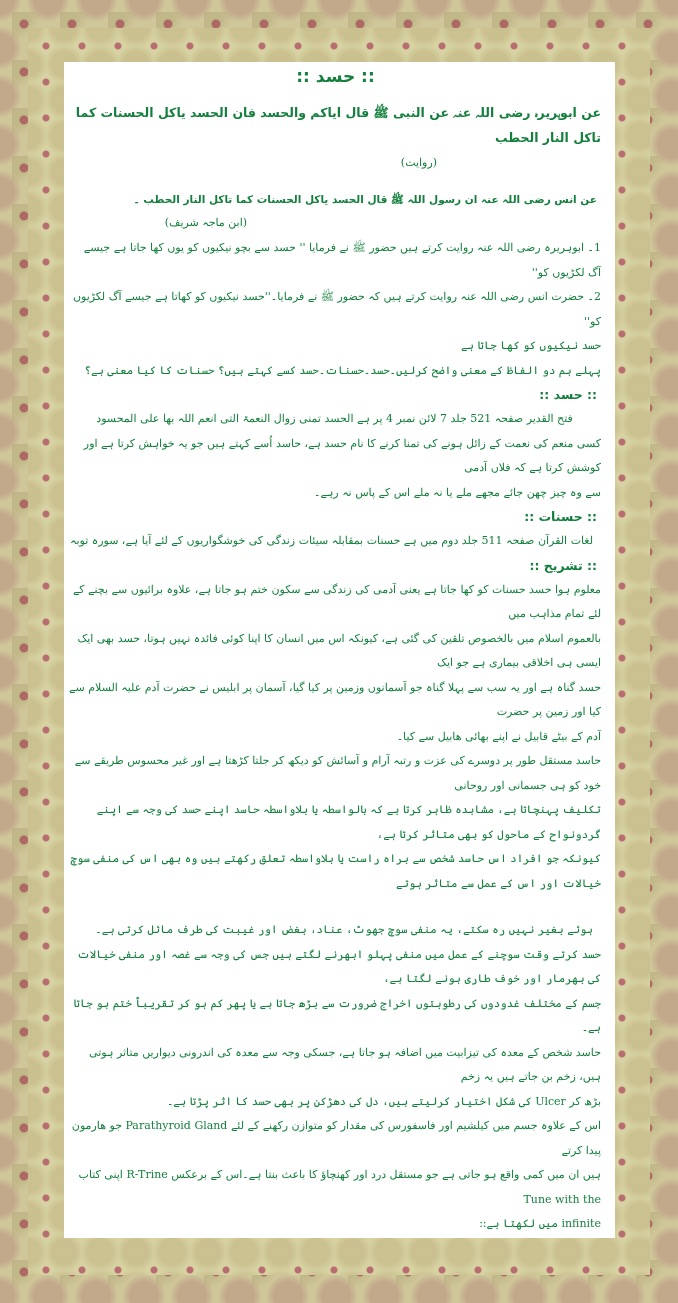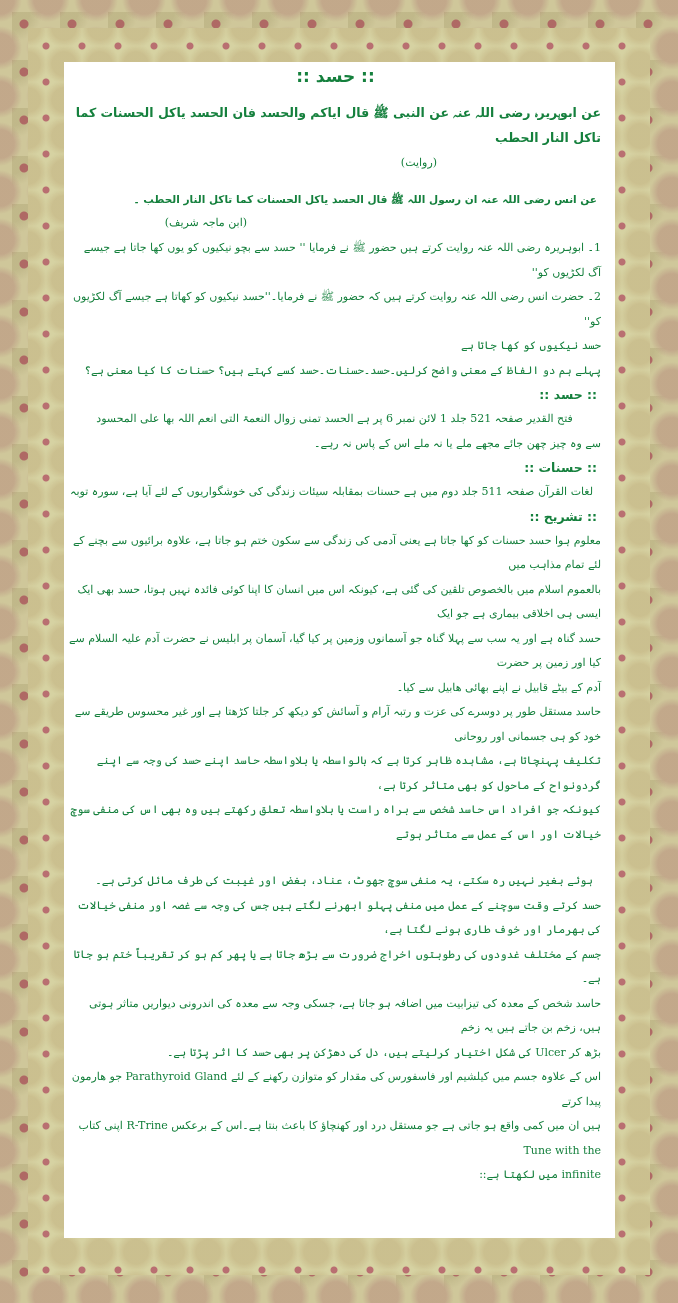--- a/index.html
+++ b/index.html
@@ -65,21 +65,22 @@
   <div class="rtl ref r1">(روایت)</div>
   <div class="rtl arabic-bold small">عن انس رضی اللہ عنہ ان رسول اللہ ﷺ قال الحسد یاکل الحسنات کما تاکل النار الحطب ۔</div>
   <div class="rtl ref r2">(ابن ماجہ شریف)</div>
 
   <div class="rtl ur">1۔ ابوہریرہ رضی اللہ عنہ روایت کرتے ہیں حضور ﷺ نے فرمایا '' حسد سے بچو نیکیوں کو یوں کھا جاتا ہے جیسے آگ لکڑیوں کو''</div>
   <div class="rtl ur">2۔ حضرت انس رضی اللہ عنہ روایت کرتے ہیں کہ حضور ﷺ نے فرمایا۔''حسد نیکیوں کو کھاتا ہے جیسے آگ لکڑیوں کو''</div>
   <div class="rtl ur">حسد نیکیوں کو کھا جاتا ہے</div>
   <div class="rtl ur">پہلے ہم دو الفاظ کے معنی واضح کرلیں۔حسد۔حسنات۔حسد کسے کہتے ہیں؟ حسنات کا کیا معنی ہے؟</div>
 
   <div class="rtl heading">:: حسد ::</div>
-  <div class="rtl ur center">فتح القدیر صفحہ 521 جلد 1 لائن نمبر 6 پر ہے الحسد تمنی زوال النعمۃ التی انعم اللہ بھا علی المحسود</div>
+  <div class="rtl ur center">فتح القدیر صفحہ 521 جلد 7 لائن نمبر 4 پر ہے الحسد تمنی زوال النعمۃ التی انعم اللہ بھا علی المحسود</div>
+  <div class="rtl ur">کسی منعم کی نعمت کے زائل ہونے کی تمنا کرنے کا نام حسد ہے، حاسد اُسے کہتے ہیں جو یہ خواہش کرتا ہے اور کوشش کرتا ہے کہ فلاں آدمی</div>
   <div class="rtl ur">سے وہ چیز چھن جائے مجھے ملے یا نہ ملے اس کے پاس نہ رہے۔</div>
 
   <div class="rtl heading">:: حسنات ::</div>
   <div class="rtl ur indent">لغات القرآن صفحہ 511 جلد دوم میں ہے حسنات بمقابلہ سیئات زندگی کی خوشگواریوں کے لئے آیا ہے، سورہ توبہ</div>
 
   <div class="rtl heading">:: تشریح ::</div>
   <div class="rtl ur">معلوم ہوا حسد حسنات کو کھا جاتا ہے یعنی آدمی کی زندگی سے سکون ختم ہو جاتا ہے، علاوہ برائیوں سے بچنے کے لئے تمام مذاہب میں</div>
   <div class="rtl ur">بالعموم اسلام میں بالخصوص تلقین کی گئی ہے، کیونکہ اس میں انسان کا اپنا کوئی فائدہ نہیں ہوتا، حسد بھی ایک ایسی ہی اخلاقی بیماری ہے جو ایک</div>
   <div class="rtl ur">حسد گناہ ہے اور یہ سب سے پہلا گناہ جو آسمانوں وزمین پر کیا گیا، آسمان پر ابلیس نے حضرت آدم علیہ السلام سے کیا اور زمین پر حضرت</div>
   <div class="rtl ur">آدم کے بیٹے قابیل نے اپنے بھائی ھابیل سے کیا۔</div>

